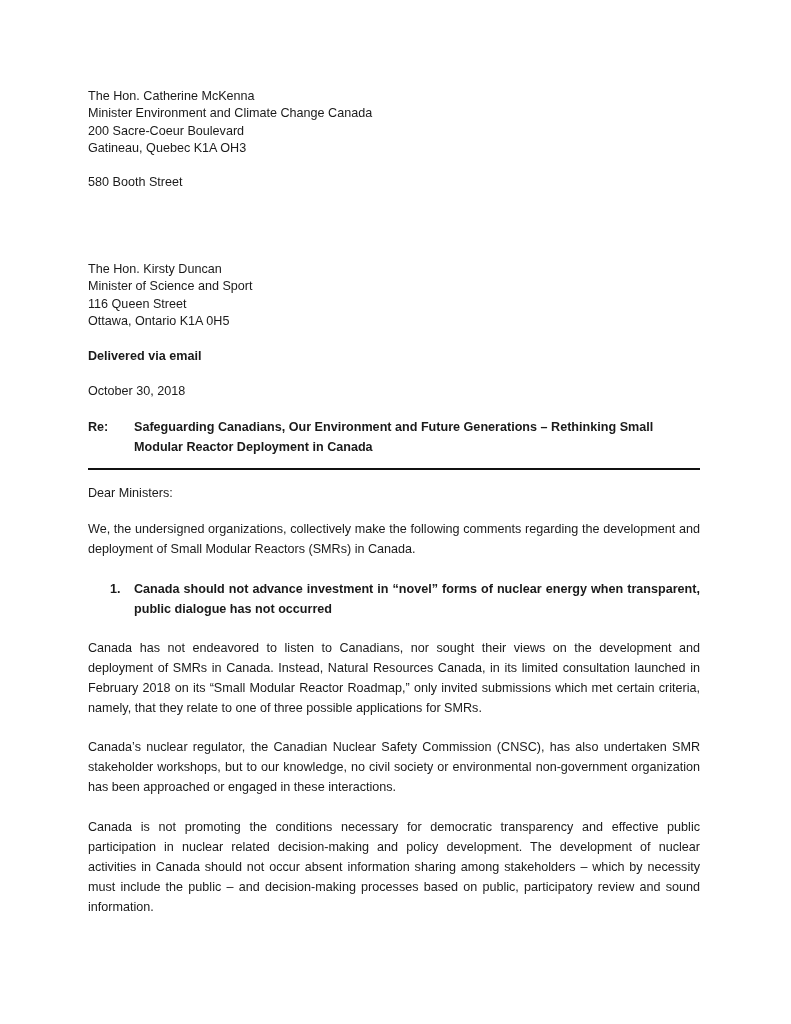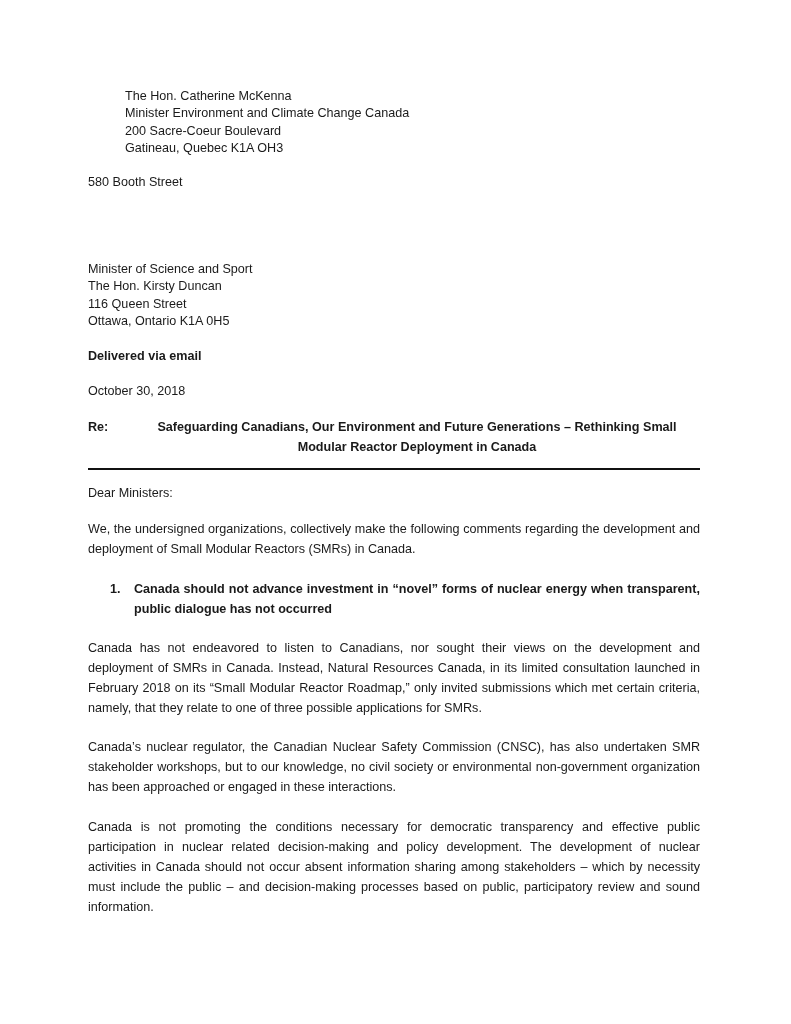--- a/index.html
+++ b/index.html
@@ -80,43 +80,43 @@
       width: 566px;
       top: 0;
       text-align: justify;
     }
   </style>
 </head>
 <body>
 
 <div class="page">
 
-  <div class="block" style="top:88px;margin-left:37px;">
+  <div class="block" style="top:88px;">
     <div class="line">The Hon. Catherine McKenna</div>
     <div class="line">Minister Environment and Climate Change Canada</div>
     <div class="line">200 Sacre-Coeur Boulevard</div>
     <div class="line">Gatineau, Quebec K1A OH3</div>
   </div>
 
   <div class="block" style="top:174px;">
     <div class="line">580 Booth Street</div>
   </div>
 
   <div class="block" style="top:261px;">
+    <div class="line">The Hon. Kirsty Duncan</div>
     <div class="line">Minister of Science and Sport</div>
-    <div class="line">The Hon. Kirsty Duncan</div>
     <div class="line">116 Queen Street</div>
     <div class="line">Ottawa, Ontario K1A 0H5</div>
   </div>
 
   <div class="block line bolditalic" style="top:348px;">Delivered via email</div>
 
   <div class="block line" style="top:383px;">October 30, 2018</div>
 
-  <div class="re-row" style="top:417px; height:42px;text-align:center;">
+  <div class="re-row" style="top:417px; height:42px;">
     <span class="re-label">Re:</span>
     <span class="re-text">Safeguarding Canadians, Our Environment and Future Generations – Rethinking Small Modular Reactor Deployment in Canada</span>
   </div>
 
   <div class="rule" style="top:468px;"></div>
 
   <div class="block line" style="top:485px;">Dear Ministers:</div>
 
   <div class="block justify" style="top:519px;">We, the undersigned organizations, collectively make the following comments regarding the development and deployment of Small Modular Reactors (SMRs) in Canada.</div>
 

